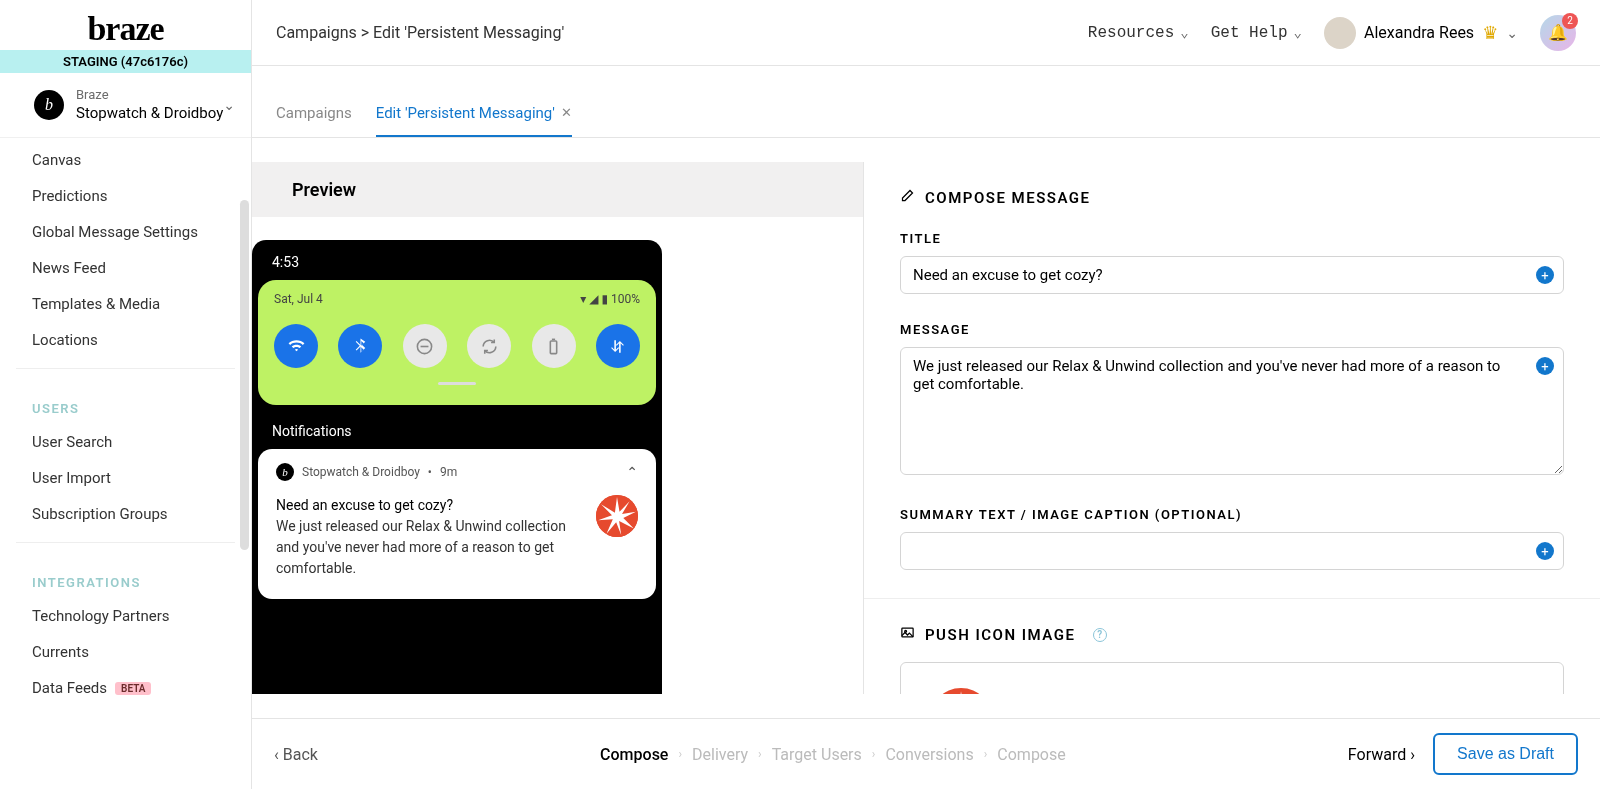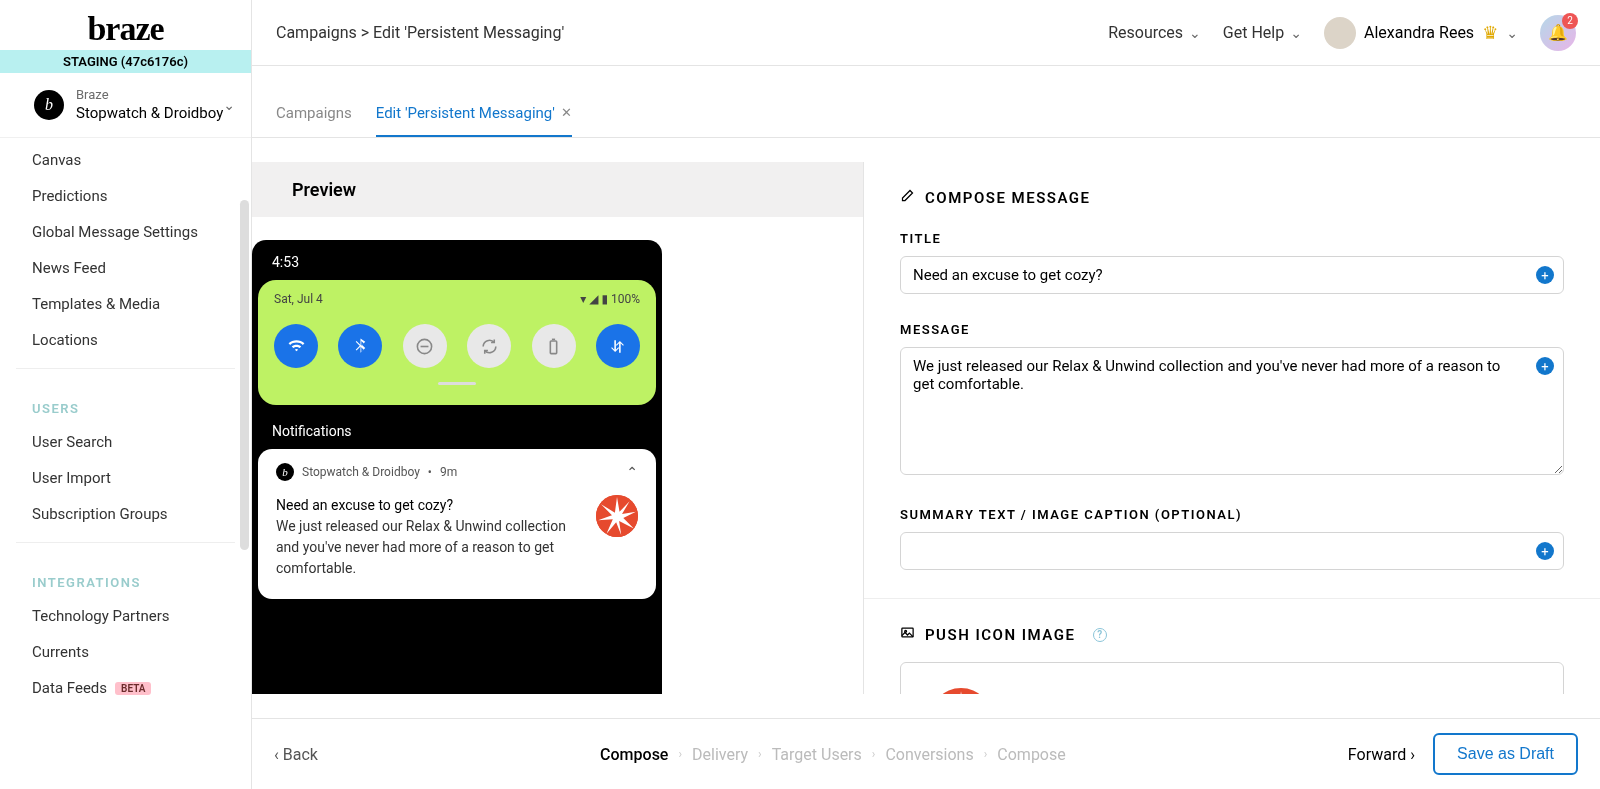--- a/index.html
+++ b/index.html
@@ -22,21 +22,21 @@
 .nav-heading { padding: 22px 0 8px 32px; font-size: 13px; letter-spacing: 1.5px; color: #99cccc; font-weight: 600; }
 .nav-divider { height: 1px; background: #eee; margin: 10px 16px; }
 .beta { background: #ffc0cb; color: #6b2b2b; font-size: 10px; padding: 1px 6px; border-radius: 3px; margin-left: 8px; font-weight:600;}
 .sidebar-scroll { position:absolute; right:2px; top:200px; width:9px; height:350px; background: #ddd; border-radius:5px;}
 
 
 .main { flex: 1; display: flex; flex-direction: column; height: 100%; gap: 24px; }
 .topbar { height: 66px; border-bottom: 1px solid #e4e4e4; display: flex; align-items: center; padding: 0 24px; }
 .breadcrumb { font-size: 16px; color: #333; flex: 1; }
 .top-actions { display: flex; align-items: center; gap: 22px; }
-.top-link { font-size: 16px; color: #333; display: flex; align-items: center; gap: 6px; cursor: pointer;}
+.top-link { font-size: 16px; color: #333; display: flex; align-items: center; gap: 6px; cursor: pointer; font-family: Liberation Mono, monospace;}
 .avatar { width: 32px; height: 32px; border-radius: 50%; background: #dcd4c8; display:inline-block;}
 .user-chip { display: flex; align-items: center; gap: 8px; cursor:pointer;}
 .crown { color: #e0a800; font-size:18px;}
 .bell-wrap { position: relative; width: 36px; height: 36px; border-radius: 50%; background: linear-gradient(135deg,#b5d8e8,#e8b5e8); display:flex; align-items:center; justify-content:center; cursor:pointer;}
 .bell-badge { position: absolute; top: -2px; right: -2px; background: #e55; color: #fff; width: 16px; height: 16px; border-radius: 50%; font-size: 10px; display:flex; align-items:center; justify-content:center;}
 
 .tabbar { height: 48px; border-bottom: 1px solid #e4e4e4; display: flex; align-items: stretch; padding: 0 24px; gap: 24px;}
 .tab { display: flex; align-items: center; font-size: 15px; color: #888; border-bottom: 2px solid transparent; gap:6px;}
 .tab.active { color: #1277cc; border-bottom-color: #1277cc; }
 .tab-close { color:#888; cursor:pointer; font-size:13px;}

